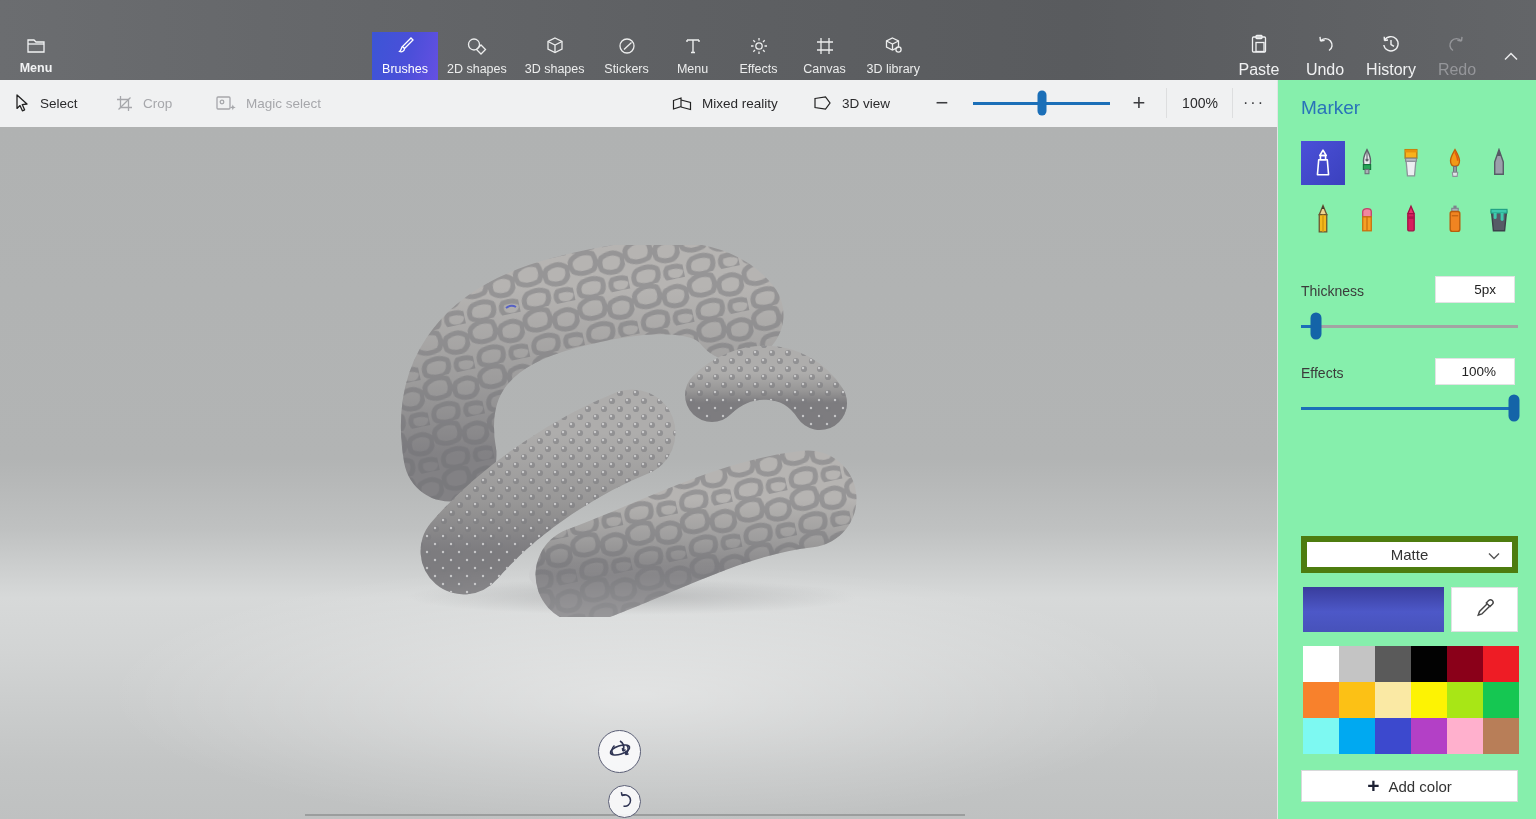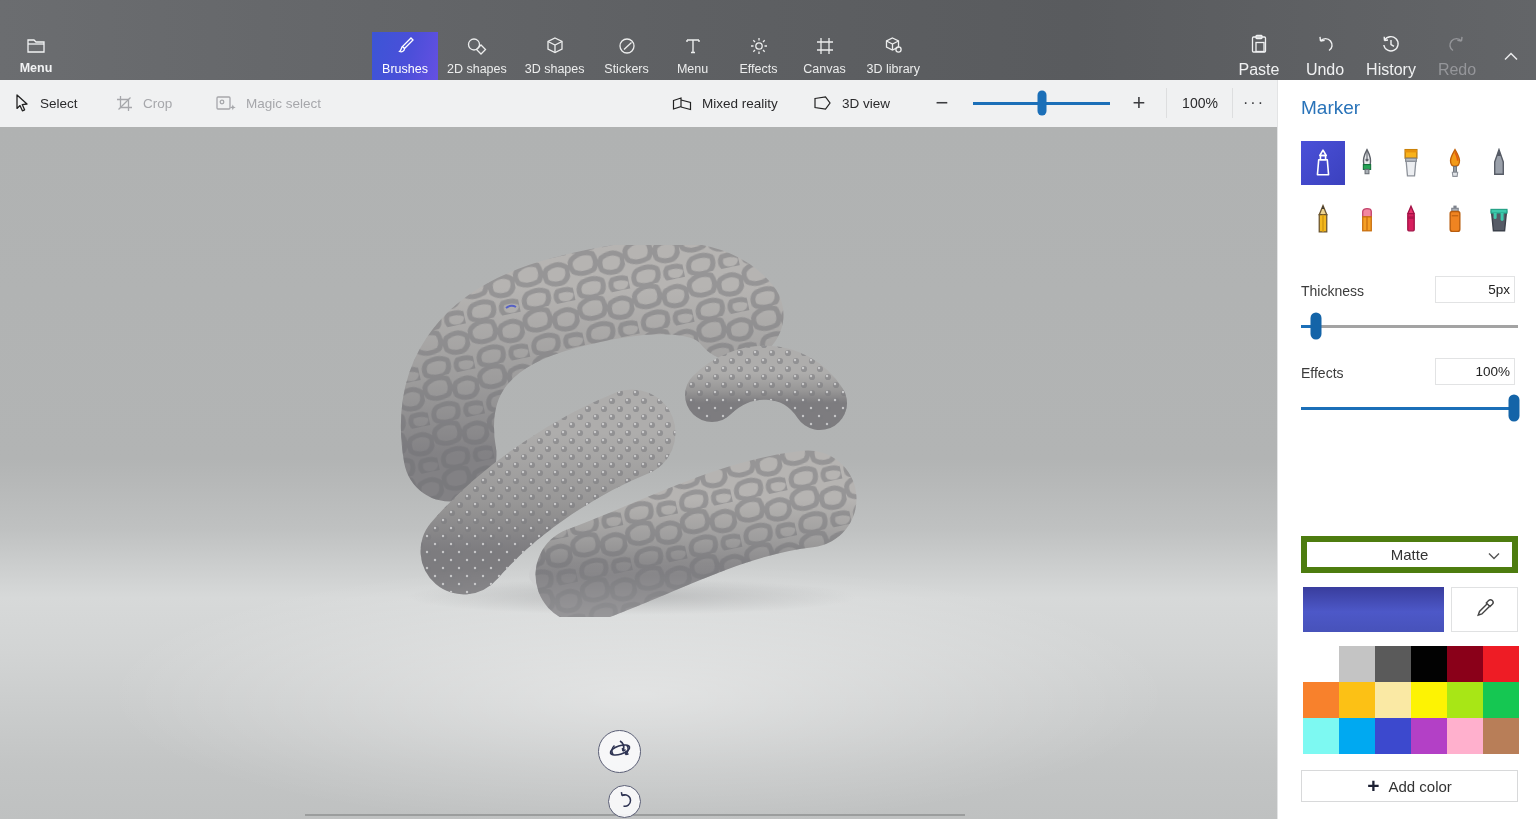--- a/index.html
+++ b/index.html
@@ -54,31 +54,31 @@
   .canvas::after { content:""; position:absolute; inset:0;
     background:radial-gradient(ellipse 760px 190px at 50% 82%, rgba(255,255,255,.42), rgba(255,255,255,0) 70%); pointer-events:none; }
   .model-svg { position:absolute; left:392px; top:118px; }
   .float-btn { position:absolute; border-radius:50%; background:rgba(250,250,251,.92);
     border:1.6px solid #5b5f76; display:flex; align-items:center; justify-content:center; z-index:3; }
   .rotate3d-btn { left:598px; top:603px; width:43px; height:43px; }
   .resetview-btn { left:608px; top:658px; width:33px; height:33px; }
   .canvas-baseline { position:absolute; left:305px; top:687px; width:660px; height:2px; background:#9b9d9d; z-index:2; }
 
   
-  .panel { position:absolute; top:80px; right:0; width:259px; bottom:0; background:#ffffff;
+  .panel { position:absolute; top:80px; right:0; width:259px; bottom:0; background:#86efac;
     border-left:1px solid #e3e4e5; }
   .panel-title { position:absolute; left:23px; top:17px; font-size:19px; color:#2973b9; }
   .brush-grid { position:absolute; left:23px; top:61px; width:220px; display:grid;
     grid-template-columns:repeat(5,44px); grid-auto-rows:44px; row-gap:12px; }
   .brush-tile { display:flex; align-items:center; justify-content:center; }
   .brush-tile.selected { background:linear-gradient(135deg,#4a50d8,#3b41be); }
   .field-label { position:absolute; left:23px; font-size:14px; color:#3b3b3b; }
   .field-box { position:absolute; left:157px; width:80px; height:27px; background:#ffffff;
     border:1px solid #e2e3e4; display:flex; align-items:center; justify-content:flex-end;
-    padding-right:4px; font-size:13.5px; color:#222; }
+    padding-right:18px; font-size:13.5px; color:#222; }
   .pslider { position:absolute; left:23px; width:217px; height:22px; }
   .pslider .track { position:absolute; left:0; right:0; top:50%; height:3px; margin-top:-1.5px; background:#a3a3a3; }
   .pslider .thumb { position:absolute; top:50%; width:11px; height:27px; border-radius:5.5px;
     background:#1464a8; transform:translate(-50%,-50%); }
   .matte-dd { position:absolute; left:23px; top:456px; width:217px; height:37px; background:#fff;
     border:6px solid #4d7c0f; display:flex; align-items:center; justify-content:center;
     font-size:15px; color:#333; }
   .matte-dd .chev { position:absolute; right:12px; color:#555; }
   .cur-color { position:absolute; left:25px; top:507px; width:141px; height:45px; }
   .dropper-btn { position:absolute; left:173px; top:507px; width:67px; height:45px; background:#fff;

